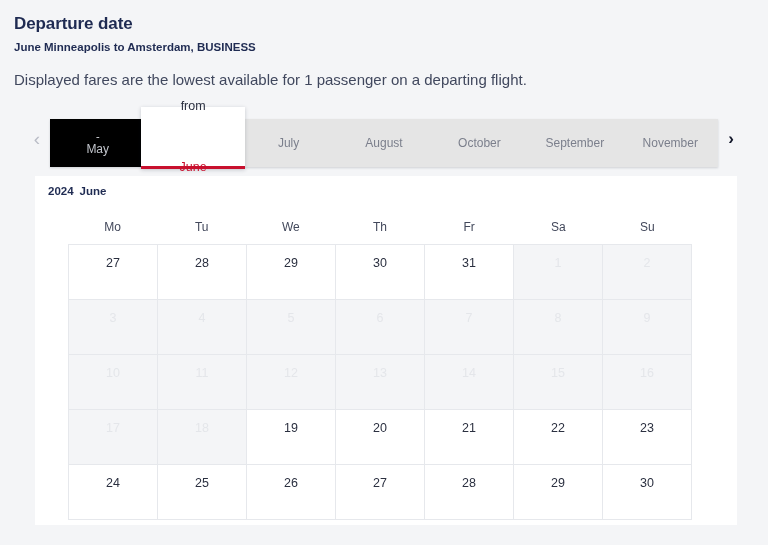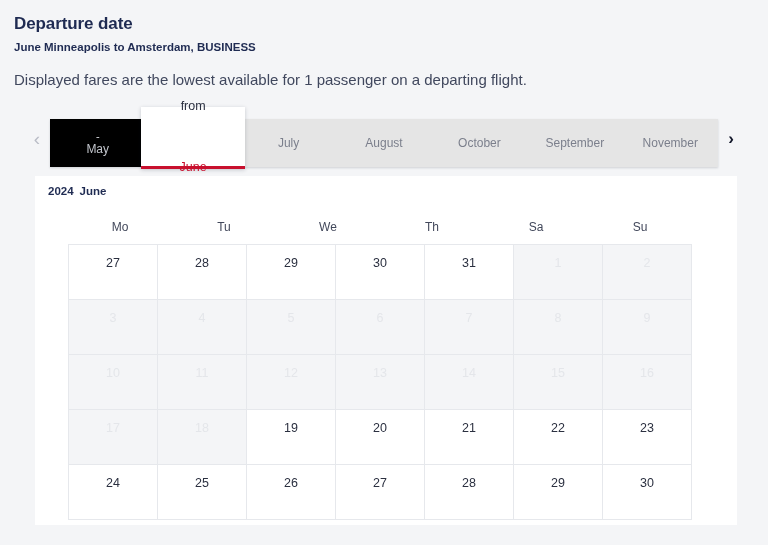--- a/index.html
+++ b/index.html
@@ -234,20 +234,21 @@
   <div class="calendar-card">
     <div class="cal-title">
       <span class="cal-year">2024</span><span class="cal-month">June</span>
     </div>
     <div class="cal-grid">
       <div class="weekday-row" id="weekday-row">
           <div class="weekday">Mo</div>
           <div class="weekday">Tu</div>
           <div class="weekday">We</div>
           <div class="weekday">Th</div>
+          <div class="weekday">Fr</div>
           <div class="weekday">Sa</div>
           <div class="weekday">Su</div>
         </div>
       <div class="cal-body" id="cal-body">
           <div class="week-row">
             <div class="day-cell">
               <span>27</span>
             </div>
             <div class="day-cell">
               <span>28</span>

